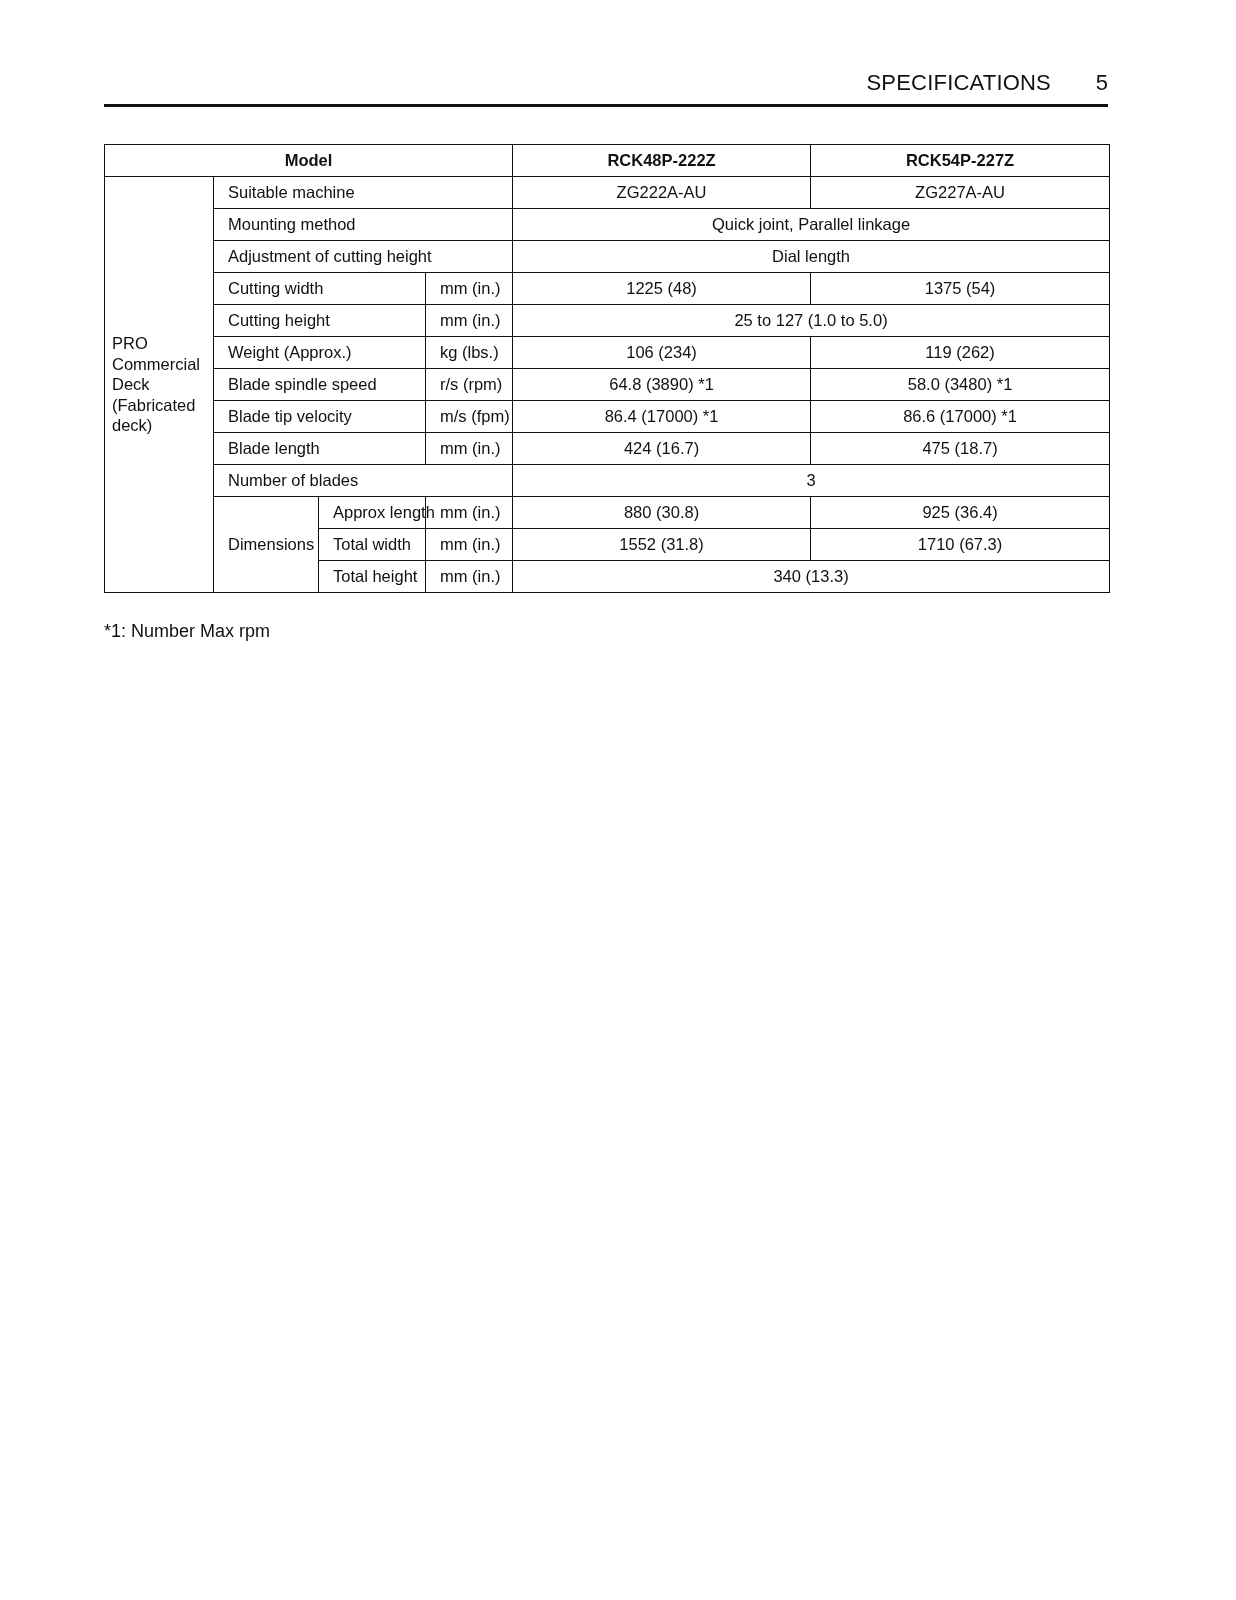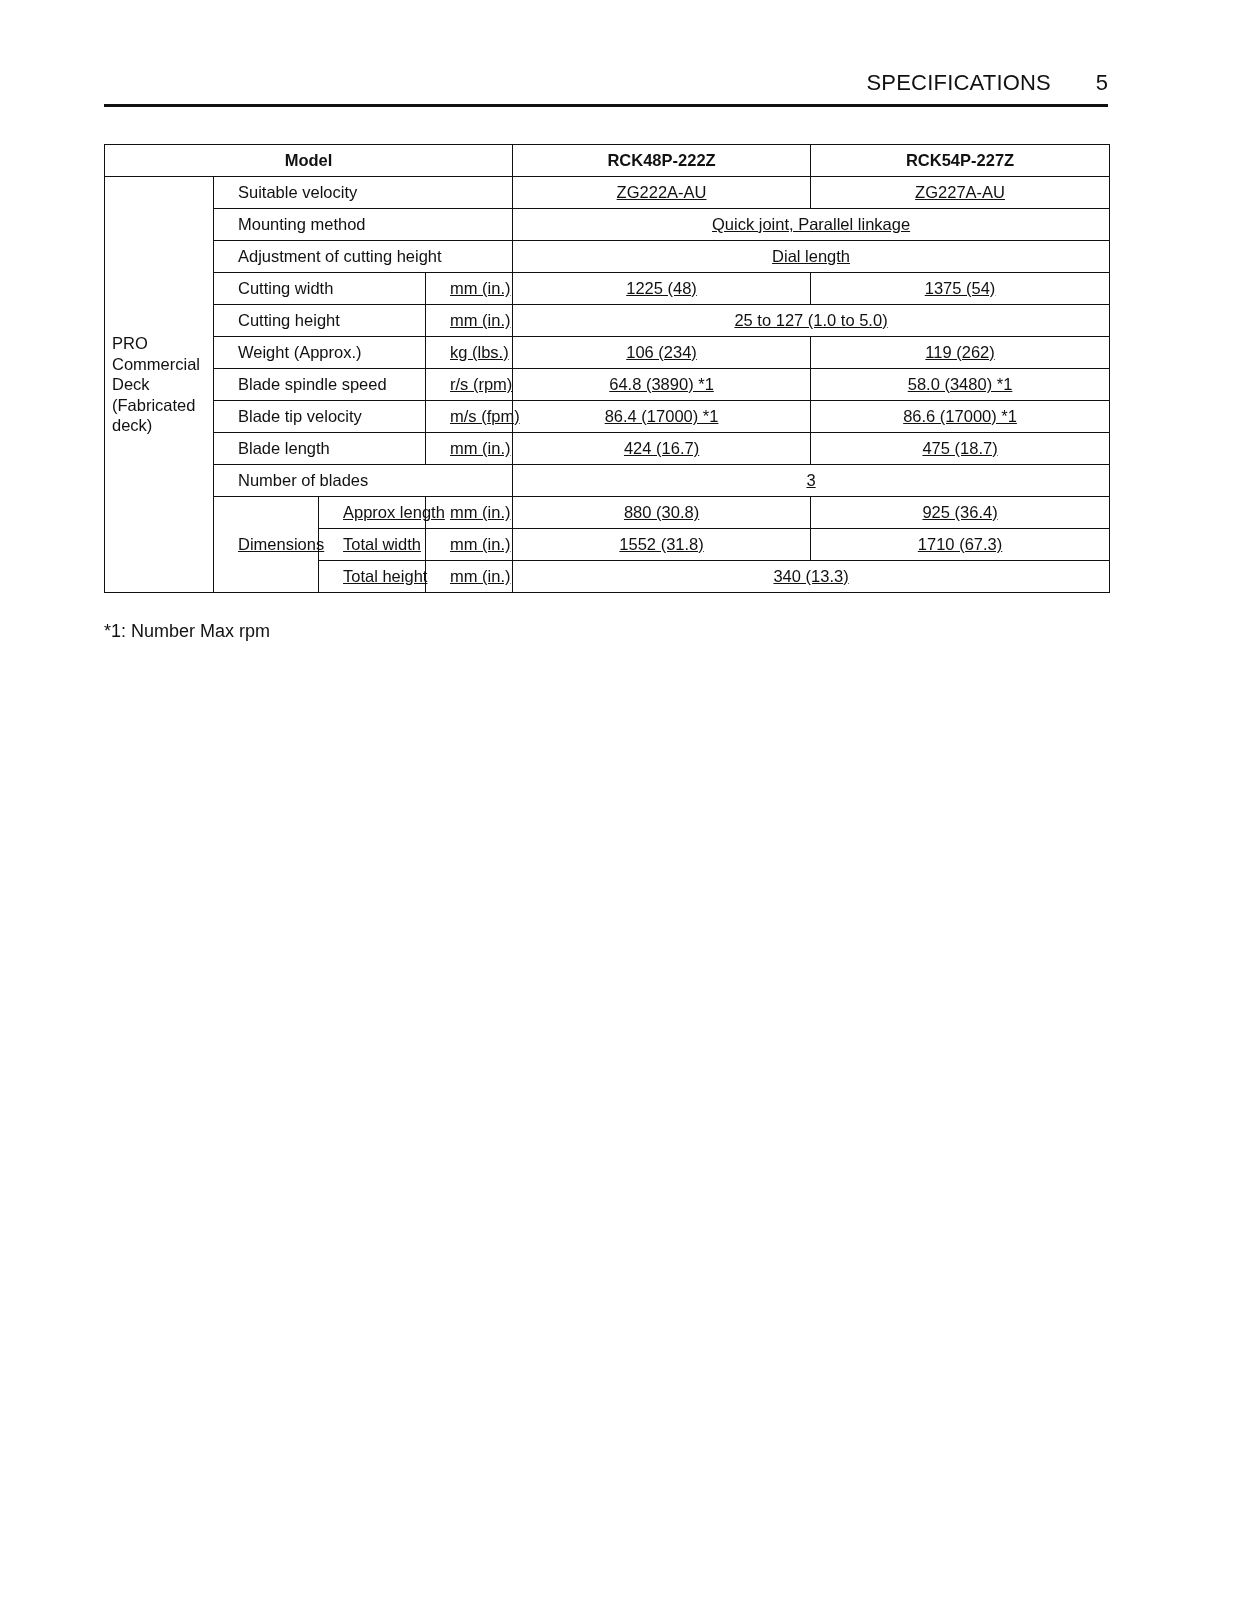--- a/index.html
+++ b/index.html
@@ -1,22 +1,22 @@
 <!DOCTYPE html>
 <html><head>
 <meta charset="utf-8">
 <style>
   html, body { margin: 0; padding: 0; background: #ffffff; }
   body { width: 1236px; height: 1600px; position: relative; font-family: "Liberation Sans", sans-serif; color: #111; }
   .page-header { position: absolute; left: 104px; top: 48px; width: 1004px; height: 36px; border-bottom: 3px solid #111; margin-top: 20px; }
   .page-header .title { position: absolute; right: 57px; top: 2px; font-size: 22px; letter-spacing: 0.2px; }
   .page-header .pagenum { position: absolute; right: 0px; top: 2px; font-size: 22px; }
   table.spec { position: absolute; left: 104px; top: 144px; border-collapse: collapse; table-layout: fixed; width: 1006px; font-size: 16.5px; }
-  table.spec td { border: 1.5px solid #111; height: 31px; padding: 0 24px; vertical-align: middle; white-space: nowrap; }
-  table.spec td.c { text-align: center; text-decoration: underline; }
+  table.spec td { border: 1.5px solid #111; height: 31px; padding: 0 14px; vertical-align: middle; white-space: nowrap; }
+  table.spec td.c { text-align: center; }
   table.spec td.hdr { font-weight: bold; text-align: center; }
   table.spec td.group { white-space: normal; line-height: 20.5px; vertical-align: middle; padding: 12px 7px; }
   .footnote { position: absolute; left: 104px; top: 621px; font-size: 18px; }
 </style>
 </head>
 <body>
 
 <div class="page-header">
   <span class="title">SPECIFICATIONS</span>
   <span class="pagenum">5</span>
@@ -32,21 +32,21 @@
     <col style="width:299px">
   </colgroup>
   <tbody>
       <tr>
     <td class="hdr" colspan="4">Model</td>
     <td class="hdr">RCK48P-222Z</td>
     <td class="hdr">RCK54P-227Z</td>
   </tr>
   <tr>
     <td class="group" rowspan="13">PRO Commercial Deck (Fabricated deck)</td>
-    <td colspan="3">Suitable velocity</td>
+    <td colspan="3">Suitable machine</td>
     <td class="c">ZG222A-AU</td>
     <td class="c">ZG227A-AU</td>
   </tr>
   <tr>
     <td colspan="3">Mounting method</td>
     <td class="c" colspan="2">Quick joint, Parallel linkage</td>
   </tr>
   <tr>
     <td colspan="3">Adjustment of cutting height</td>
     <td class="c" colspan="2">Dial length</td>

